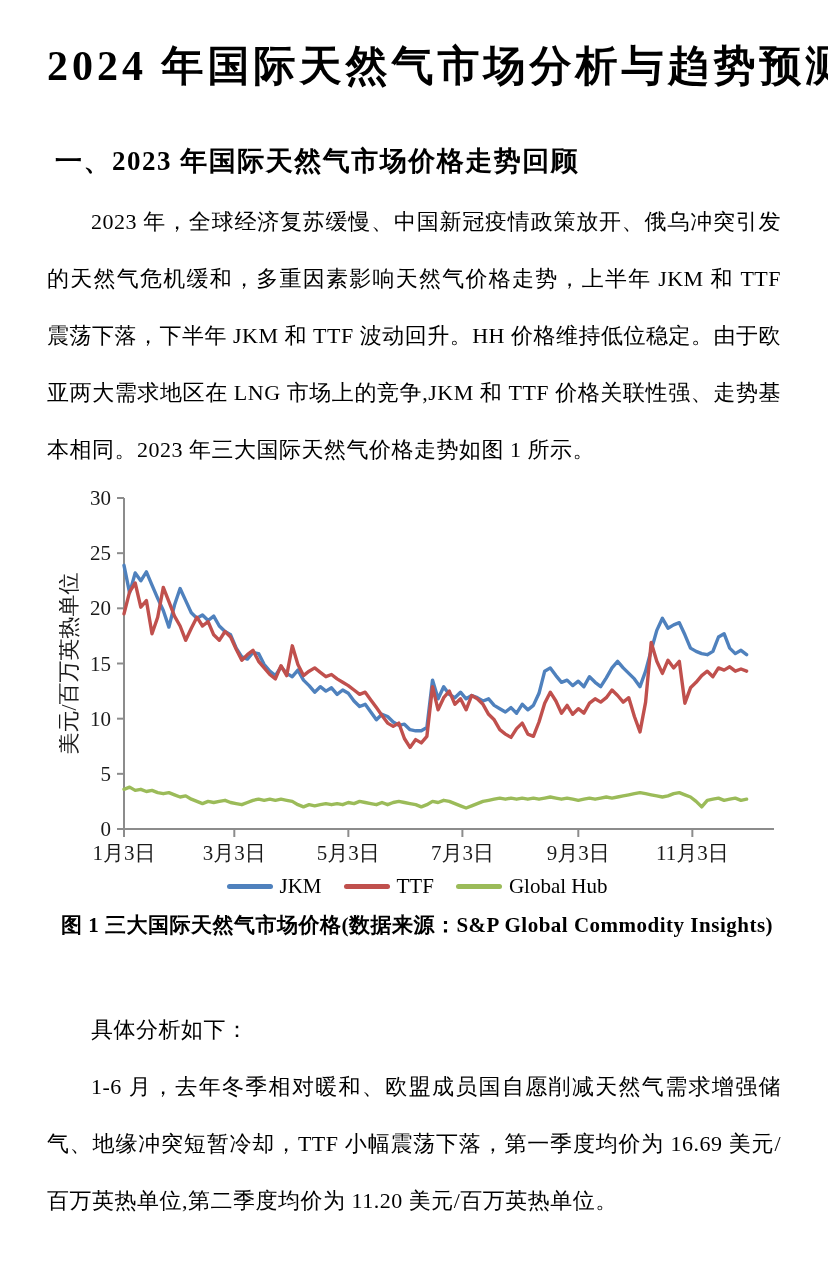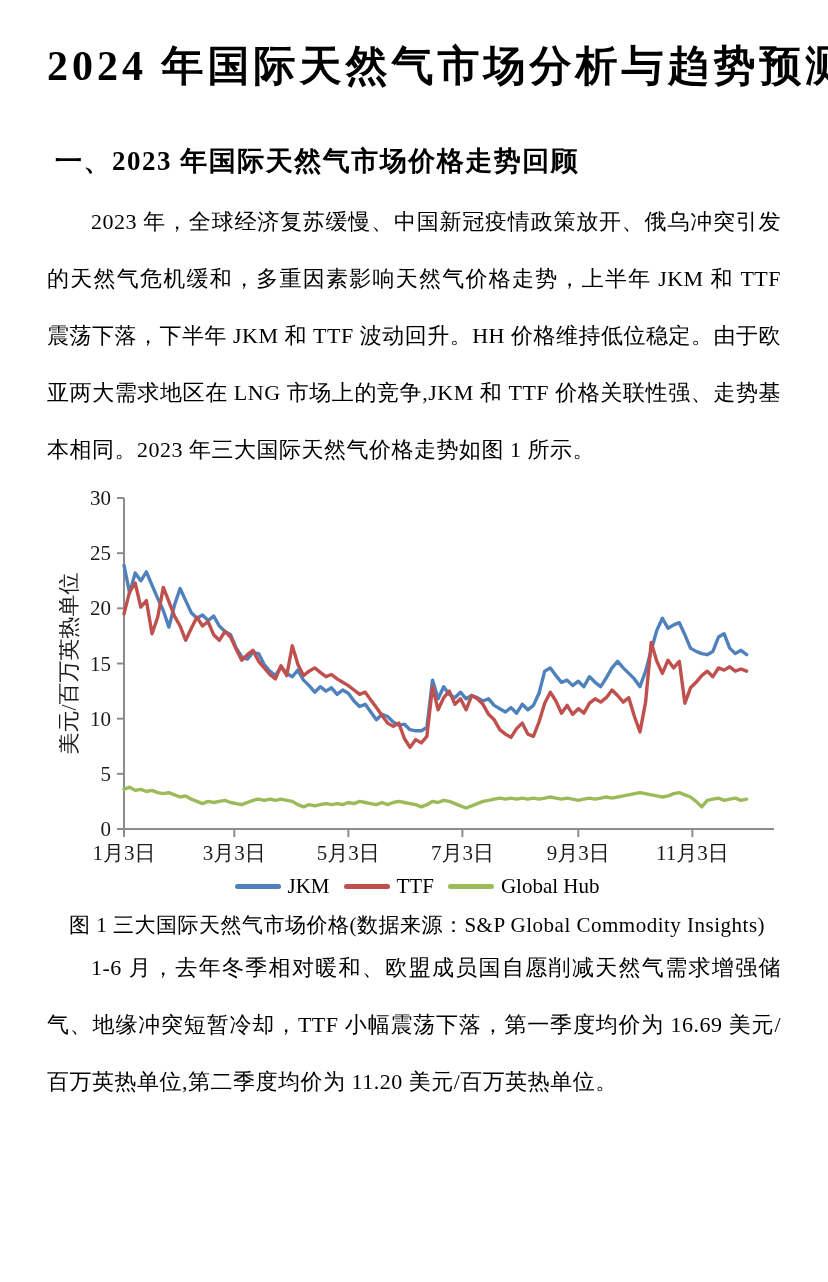--- a/index.html
+++ b/index.html
@@ -41,36 +41,37 @@
     width:716px;
   }
   svg text{
     font-family:"Liberation Serif","DejaVu Serif",serif;
     fill:#1a1a1a;
   }
   .legend{
     display:flex;
     justify-content:center;
     align-items:center;
-    gap:14px;
+    gap:22px;
     margin-top:2px;
     font-size:21px;
   }
   .legend-item{display:flex;align-items:center;}
   .swatch{
     display:inline-block;
     width:46px;height:5px;
     border-radius:2.5px;
     margin-right:7px;
   }
   figcaption.chart-caption{
     margin-top:12px;
     font-size:21px;
     text-align:center;
     letter-spacing:0.5px;
+    font-weight:bold;
   }
   p.analysis-intro{
     margin-top:62px;
   }
   p.analysis-para{
     margin-top:0;
   }
 </style>
 </head>
 <body>
@@ -130,16 +131,17 @@
       </span>
       <span class="legend-item">
         <span class="swatch" style="background-color: rgb(155, 187, 89);"></span>
         <span>Global Hub</span>
       </span>
     </div>
 
     <figcaption class="chart-caption">图 1  三大国际天然气市场价格(数据来源：S&amp;P Global Commodity Insights)</figcaption>
   </figure>
 
+  <p class="body-para analysis-intro">具体分析如下：</p>
 
   <p class="body-para analysis-para">1-6 月，去年冬季相对暖和、欧盟成员国自愿削减天然气需求增强储气、地缘冲突短暂冷却，TTF 小幅震荡下落，第一季度均价为 16.69 美元/百万英热单位,第二季度均价为 11.20 美元/百万英热单位。</p>
 
 </div>
 
 </body></html>

